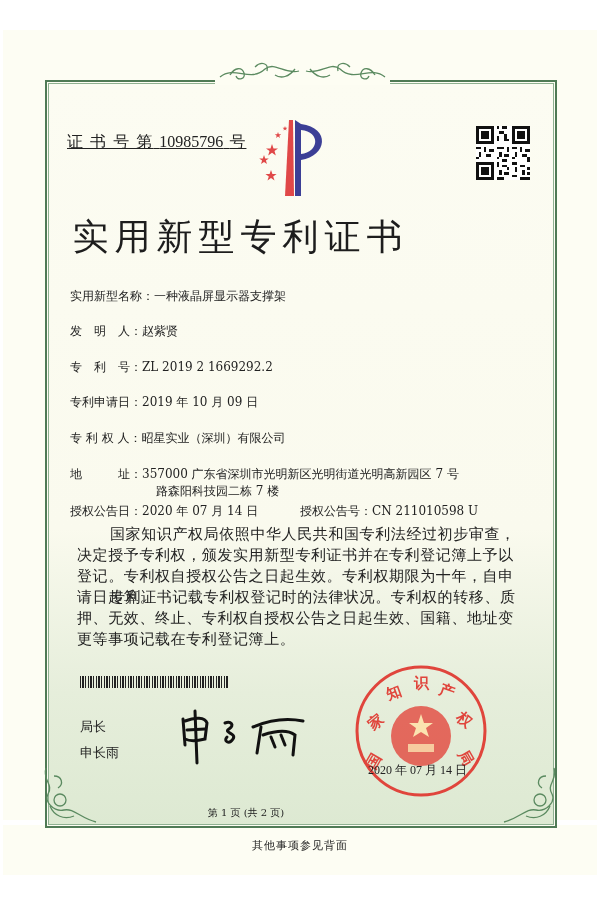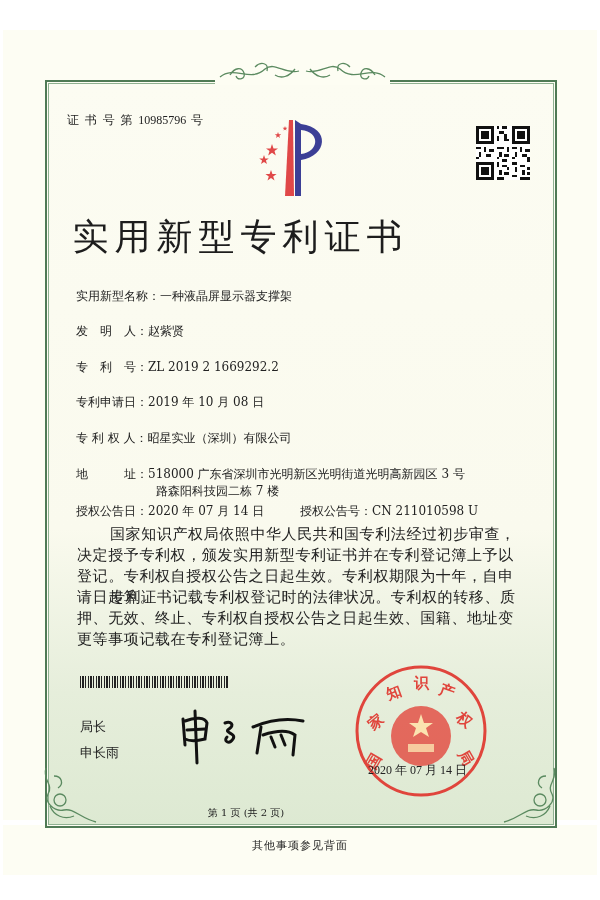--- a/index.html
+++ b/index.html
@@ -4,26 +4,26 @@
 <style>
   html,body{margin:0;padding:0;}
   body{width:600px;height:900px;background:#ffffff;position:relative;overflow:hidden;font-family:"DejaVu Serif","Liberation Serif",serif;color:#222;}
   .paper{position:absolute;left:3px;top:30px;width:594px;height:790px;background:#fdfdf3;}
   .paper-bottom{position:absolute;left:3px;top:825px;width:594px;height:50px;background:#fdfdf3;}
   .frame{position:absolute;left:45px;top:80px;width:508px;height:744px;border:2px solid #4f7a55;box-shadow:inset 0 0 0 1px #fdfdf3, inset 0 0 0 2px #8fb191;background:linear-gradient(180deg,#fcfcf2 0%,#fafaee 60%,#e6eedb 82%,#dde9d2 100%);}
   .corner{position:absolute;width:60px;height:60px;}
   .corner svg{width:100%;height:100%;}
   .top-ornament{position:absolute;left:215px;top:55px;width:175px;height:30px;background:#fdfdf3;}
   .top-ornament svg{width:100%;height:100%;}
-  .cert-no{position:absolute;left:67px;top:112px;font-size:12px;letter-spacing:1px;}
+  .cert-no{position:absolute;left:67px;top:132px;font-size:16px;letter-spacing:1px;text-decoration:underline;}
   .cert-no .val{font-family:"Liberation Serif",serif;letter-spacing:0;}
   .logo{position:absolute;left:255px;top:118px;width:80px;height:80px;}
   .qr{position:absolute;left:476px;top:126px;width:54px;height:54px;background:#fff;}
   .title{position:absolute;left:0;width:481px;top:213px;text-align:center;font-size:36px;letter-spacing:6px;color:#1d1d1d;font-family:"DejaVu Sans","Liberation Sans",sans-serif;}
-  .field{position:absolute;left:76px;font-size:12px;white-space:nowrap;}
+  .field{position:absolute;left:70px;font-size:12px;white-space:nowrap;}
   .field .lbl{display:inline-block;}
   .field .val{font-family:"DejaVu Serif","Liberation Serif",serif;}
   .para{position:absolute;left:77px;width:452px;font-size:15px;line-height:21px;letter-spacing:.6px;text-indent:2.2em;font-family:"DejaVu Serif","Liberation Serif",serif;}
   .barcode{position:absolute;left:80px;top:676px;width:148px;height:12px;background:repeating-linear-gradient(90deg,#222 0 1px,transparent 1px 2px,#222 2px 4px,transparent 4px 5px,#222 5px 6px,transparent 6px 8px);}
   .sig-title{position:absolute;left:80px;font-size:13px;font-family:Liberation Serif, serif;}
   .signature{position:absolute;left:175px;top:705px;width:140px;height:60px;}
   .seal{position:absolute;left:352px;top:662px;width:138px;height:138px;}
   .seal-date{position:absolute;left:368px;top:762px;font-size:12px;font-family:"Liberation Serif",serif;}
   .page-no{position:absolute;left:0;width:492px;top:806px;text-align:center;font-size:10px;}
   .footer-note{position:absolute;left:0;width:600px;top:838px;text-align:center;font-size:11px;letter-spacing:1px;}
@@ -114,27 +114,27 @@
 <div class="field" style="top:288px;">
   <span class="lbl">实用新型名称：</span><span class="val">一种液晶屏显示器支撑架</span>
 </div>
 <div class="field" style="top:323px;">
   <span class="lbl">发　明　人：</span><span class="val">赵紫贤</span>
 </div>
 <div class="field" style="top:359px;">
   <span class="lbl">专　利　号：</span><span class="val">ZL 2019 2 1669292.2</span>
 </div>
 <div class="field" style="top:394px;">
-  <span class="lbl">专利申请日：</span><span class="val">2019 年 10 月 08 日</span>
+  <span class="lbl">专利申请日：</span><span class="val">2019 年 10 月 09 日</span>
 </div>
 <div class="field" style="top:430px;">
   <span class="lbl">专 利 权 人：</span><span class="val">昭星实业（深圳）有限公司</span>
 </div>
 <div class="field" style="top:466px;">
-  <span class="lbl">地　　　址：</span><span class="val">518000 广东省深圳市光明新区光明街道光明高新园区 3 号</span>
+  <span class="lbl">地　　　址：</span><span class="val">357000 广东省深圳市光明新区光明街道光明高新园区 7 号</span>
 </div>
 <div class="field" style="top:483px;left:156px;">
   <span class="val">路森阳科技园二栋 7 楼</span>
 </div>
 <div class="field" style="top:503px;">
   <span class="lbl">授权公告日：</span><span class="val">2020 年 07 月 14 日</span>
 </div>
 <div class="field" style="top:503px;left:300px;">
   <span class="lbl">授权公告号：</span><span class="val">CN 211010598 U</span>
 </div>

